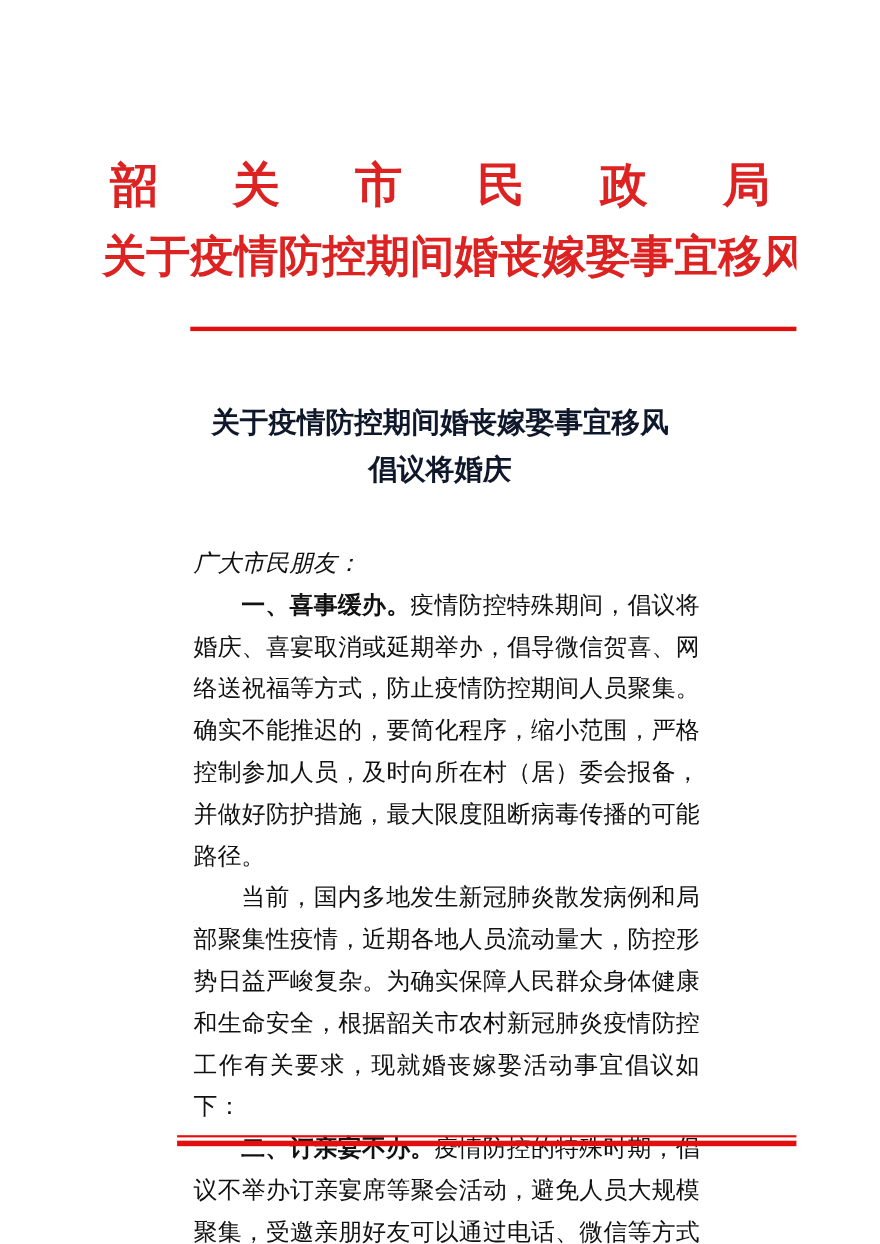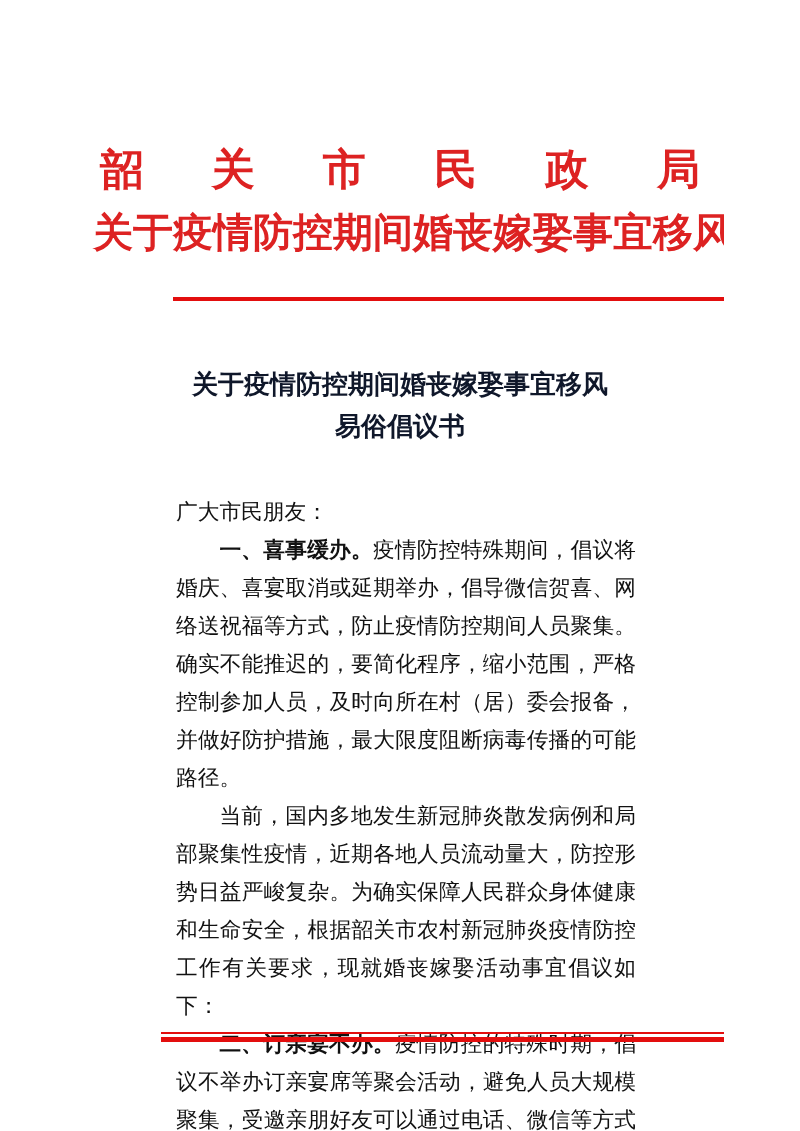--- a/index.html
+++ b/index.html
@@ -51,21 +51,21 @@
   }
   .content {
     margin: 45px 88px 0 100px;
     color: #111111;
     font-size: 21.7px;
     line-height: 38px;
     text-align: justify;
     text-justify: inter-ideograph;
   }
   .content p { margin: 0; text-indent: 2em; }
-  .content p.salutation { text-indent: 0; }
+  .content p.salutation { text-indent: 0; font-style: italic; }
   .lead {
     font-family: "Liberation Sans", "DejaVu Sans", sans-serif;
     font-weight: bold;
   }
   .bottom-rules {
     position: absolute;
     left: 85px;
     top: 1032px;
     width: 651px;
   }
@@ -78,21 +78,21 @@
 <div class="page">
 
   <div class="org-line-1">韶关市民政局</div>
 
   <div class="org-line-2">关于疫情防控期间婚丧嫁娶事宜移风</div>
 
   <div class="header-rule"></div>
 
   <div class="doc-title">
     <div>关于疫情防控期间婚丧嫁娶事宜移风</div>
-    <div>易俗倡议书</div>
+    <div>倡议将婚庆</div>
   </div>
 
   <div class="content">
     <p class="salutation">广大市民朋友：</p>
 
     <p><span class="lead">一、喜事缓办。</span><span>疫情防控特殊期间，倡议将婚庆、喜宴取消或延期举办，倡导微信贺喜、网络送祝福等方式，防止疫情防控期间人员聚集。确实不能推迟的，要简化程序，缩小范围，严格控制参加人员，及时向所在村（居）委会报备，并做好防护措施，最大限度阻断病毒传播的可能路径。</span></p>
 
     <p><span class="lead"></span><span>当前，国内多地发生新冠肺炎散发病例和局部聚集性疫情，近期各地人员流动量大，防控形势日益严峻复杂。为确实保障人民群众身体健康和生命安全，根据韶关市农村新冠肺炎疫情防控工作有关要求，现就婚丧嫁娶活动事宜倡议如下：</span></p>
 
     <p><span class="lead">二、订亲宴不办。</span><span>疫情防控的特殊时期，倡议不举办订亲宴席等聚会活动，避免人员大规模聚集，受邀亲朋好友可以通过电话、微信等方式表达自己的一份心意与祝福。</span></p>

